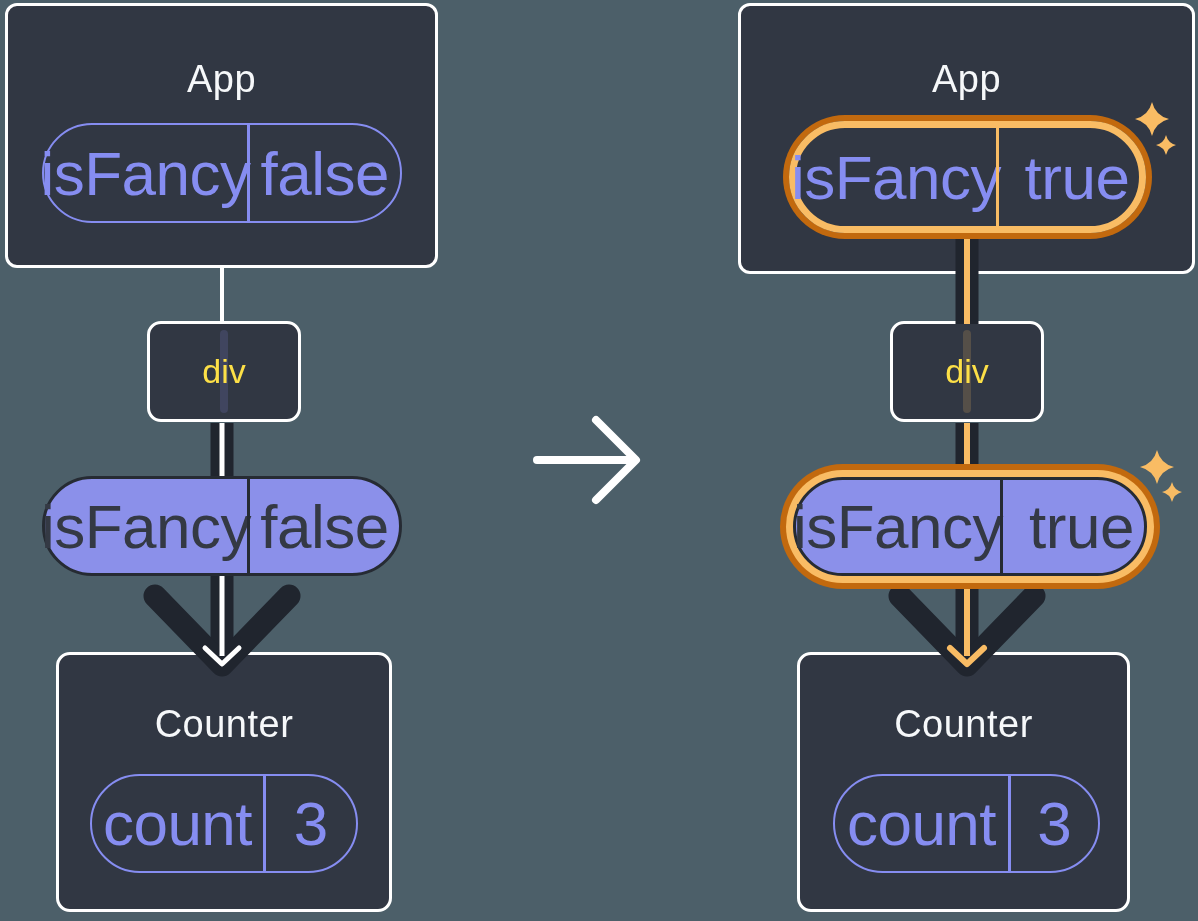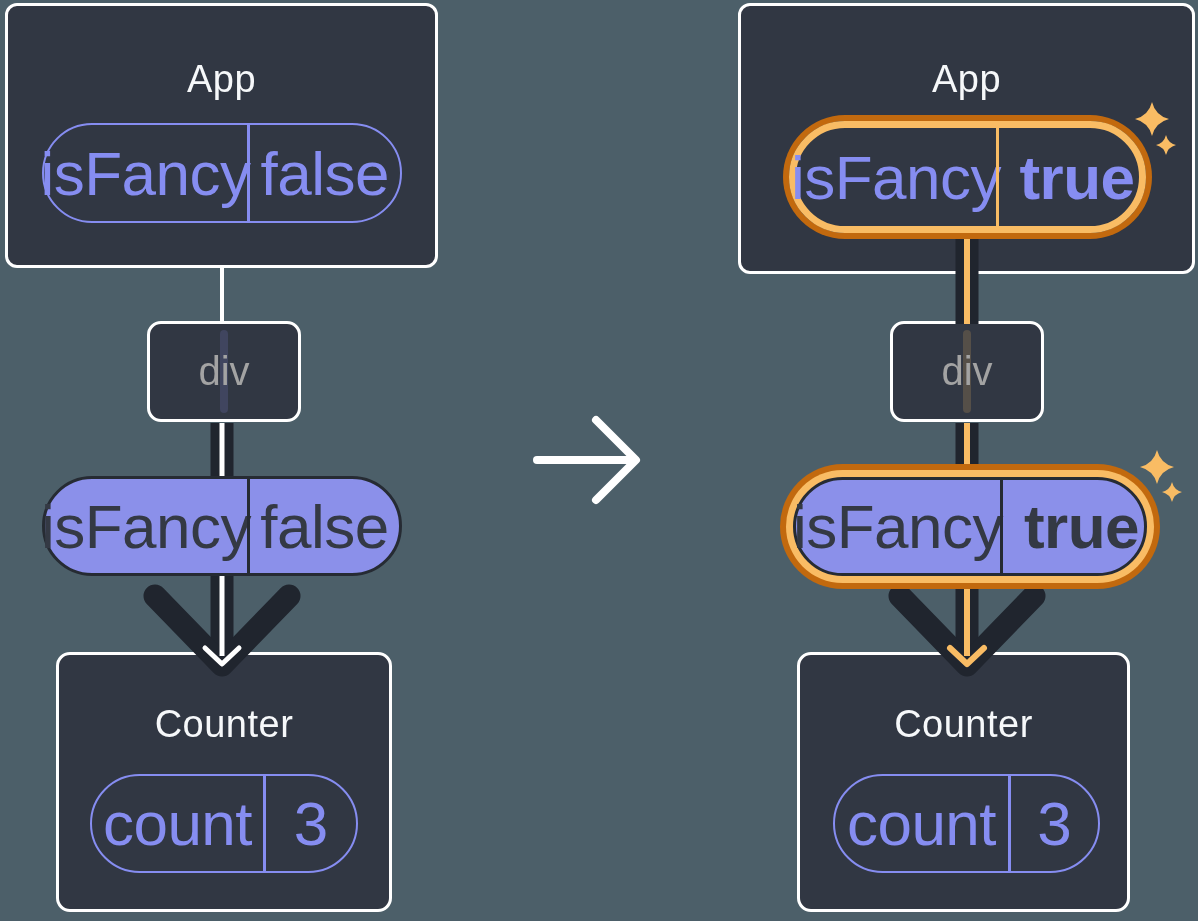--- a/index.html
+++ b/index.html
@@ -29,22 +29,22 @@
     font-size: 38px;
     font-weight: 500;
     letter-spacing: 0.5px;
   }
   .div-label {
     position: absolute;
     inset: 0;
     display: flex;
     align-items: center;
     justify-content: center;
-    color: #a3a3a3;
-    font-size: 40px;
+    color: #fde047;
+    font-size: 34px;
     font-weight: 500;
   }
   .div-thread {
     position: absolute;
     left: 50%;
     top: 6px; bottom: 6px;
     width: 8px;
     transform: translateX(-50%);
     border-radius: 4px;
   }
@@ -116,21 +116,21 @@
 
   
   .pill-ring-filled {
     background: #8B90EA;
     border: 3px solid #262B33;
     box-shadow: 0 0 0 7px #F9BC64, 0 0 0 13px #C2690E;
     color: #343944;
   }
   .pill-ring-filled .pill-divider { width: 3px; background: #262B33; }
 
-  .bold { font-weight: 700; padding-left: 16px; }
+  .bold { font-weight: 400; padding-left: 16px; }
 
   
   #pill-before-app     { left: 42px;  top: 123px; width: 360px; height: 100px; }
   #pill-before-app     .cell.key { width: 203px; }
   #pill-before-passed  { left: 42px;  top: 476px; width: 360px; height: 100px; }
   #pill-before-passed  .cell.key { width: 202px; }
   #pill-before-counter { left: 90px;  top: 774px; width: 268px; height: 99px; }
   #pill-before-counter .cell.key { width: 171px; }
 
   #pill-after-app      { left: 789px; top: 121px; width: 357px; height: 112px; }

